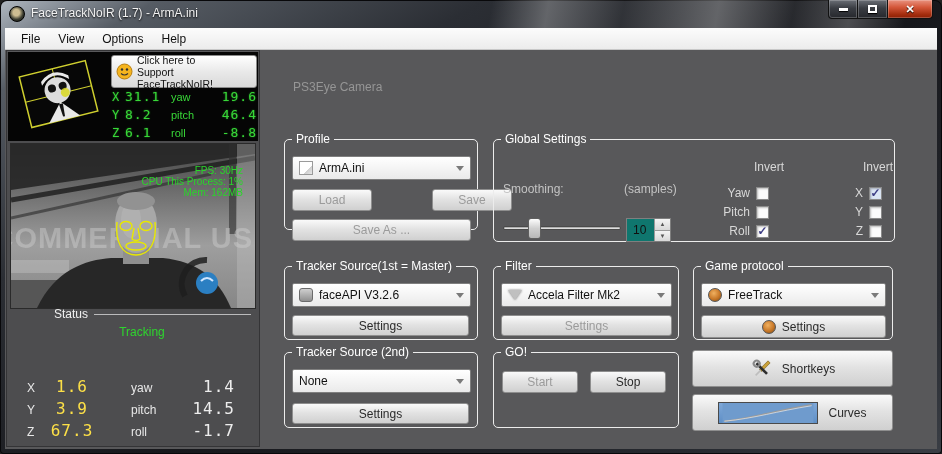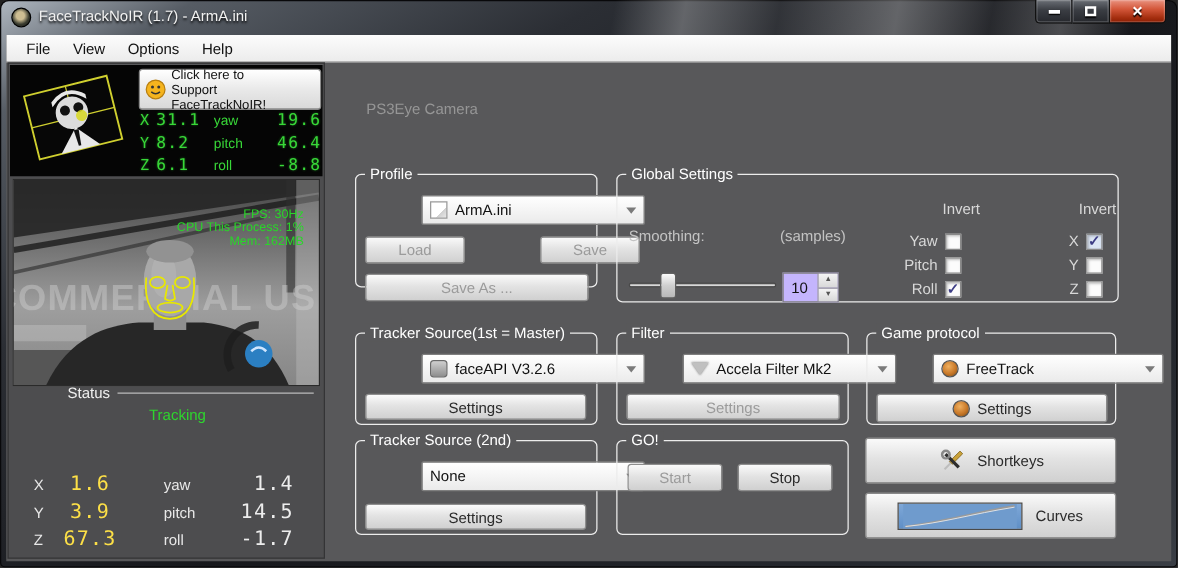--- a/index.html
+++ b/index.html
@@ -57,37 +57,37 @@
   .ri-rot { width:42px; margin-left:30px; color:#e8e8e8; font-size:12px; }
   .ri-rval { width:62px; text-align:right; font-family:"DejaVu Sans Mono",monospace; color:#ededed; font-size:16px; letter-spacing:1px; }
 
   .ps3-label { position:absolute; left:288px; top:52px; color:#969696; font-size:12px; }
 
   
   .group { position:absolute; border:1px solid #ececec; border-radius:5px; }
   .g-label { position:absolute; top:-8px; left:7px; background:#58585a; padding:0 4px; color:#fff; font-size:12px; white-space:nowrap; }
 
   .select { position:absolute; height:24px; background:linear-gradient(#ffffff,#eaeaea); border:1px solid #7f7f7f; border-radius:2px;
-    display:flex; align-items:center; padding:0 6px; font-size:12px; color:#111; cursor:pointer;margin-left:45px; }
+    display:flex; align-items:center; padding:0 6px; font-size:12px; color:#111; cursor:pointer; }
   .sel-arrow { margin-left:auto; width:0; height:0; border-left:4px solid transparent; border-right:4px solid transparent; border-top:5px solid #7a7a7a; }
   .sel-icon { width:14px; height:14px; margin-right:6px; flex:0 0 auto; }
   .doc-icon { background:linear-gradient(135deg,#fff 65%,#cfcfcf 66%, #e8e8e8); border:1px solid #9a9a9a; }
   .chip-icon { background:linear-gradient(#cfcfcf,#8f8f8f); border:1px solid #6a6a6a; border-radius:3px; }
   .funnel-icon { width:0; height:0; border-left:7px solid transparent; border-right:7px solid transparent; border-top:10px solid #c0c0c0; margin-right:6px; filter:drop-shadow(0 0 1px #777); }
   .ft-icon { border-radius:50%; background:radial-gradient(circle at 40% 35%, #f0b060, #c87828 55%, #7a4a14); border:1px solid #555; }
 
   .btn { position:absolute; background:linear-gradient(#fafafa,#e3e3e3 45%,#d0d0d0); border:1px solid #8e8e8e; border-radius:3px;
     display:flex; align-items:center; justify-content:center; font-size:12px; color:#2b2b2b; cursor:pointer; }
   .btn.dim { color:#9b9b9b; }
 
   .gs-text { position:absolute; color:#c3c3c3; font-size:12px; }
   .slider-track { position:absolute; left:9px; top:86px; width:118px; height:4px; background:linear-gradient(#9a9a9a,#f2f2f2); border-radius:2px; border:1px solid #4a4a4a; }
   .slider-handle { position:absolute; left:24px; top:-9px; width:13px; height:21px; border-radius:3px; border:1px solid #5f5f5f;
     background:linear-gradient(#fdfdfd,#cfcfcf 50%,#b8b8b8); cursor:pointer; }
-  .spinbox { position:absolute; left:132px; top:78px; width:45px; height:24px; background:#c4b5fd; border:1px solid #7f7f7f; display:flex; }
+  .spinbox { position:absolute; left:132px; top:78px; width:45px; height:24px; background:#0f766e; border:1px solid #7f7f7f; display:flex; }
   .spin-val { flex:1; font-size:12px; color:#111; display:flex; align-items:center; padding-left:6px; }
   .spin-btns { width:16px; display:flex; flex-direction:column; border-left:1px solid #9a9a9a; }
   .spin-b { flex:1; display:flex; align-items:center; justify-content:center; font-size:6px; color:#555; background:linear-gradient(#f4f4f4,#d8d8d8); cursor:pointer; }
   .spin-b + .spin-b { border-top:1px solid #9a9a9a; }
 
   .inv-label { position:absolute; color:#d8d8d8; font-size:12px; }
   .chk-row { position:absolute; display:flex; align-items:center; }
   .chk-label { color:#d8d8d8; font-size:12px; text-align:right; margin-right:6px; }
   .checkbox { width:13px; height:13px; background:#fcfcfc; border:1px solid #8a8a8a; box-shadow:inset 1px 1px 2px rgba(0,0,0,.25);
     display:flex; align-items:center; justify-content:center; font-size:12px; font-weight:bold; color:#3d3d85; line-height:10px; cursor:pointer; }

